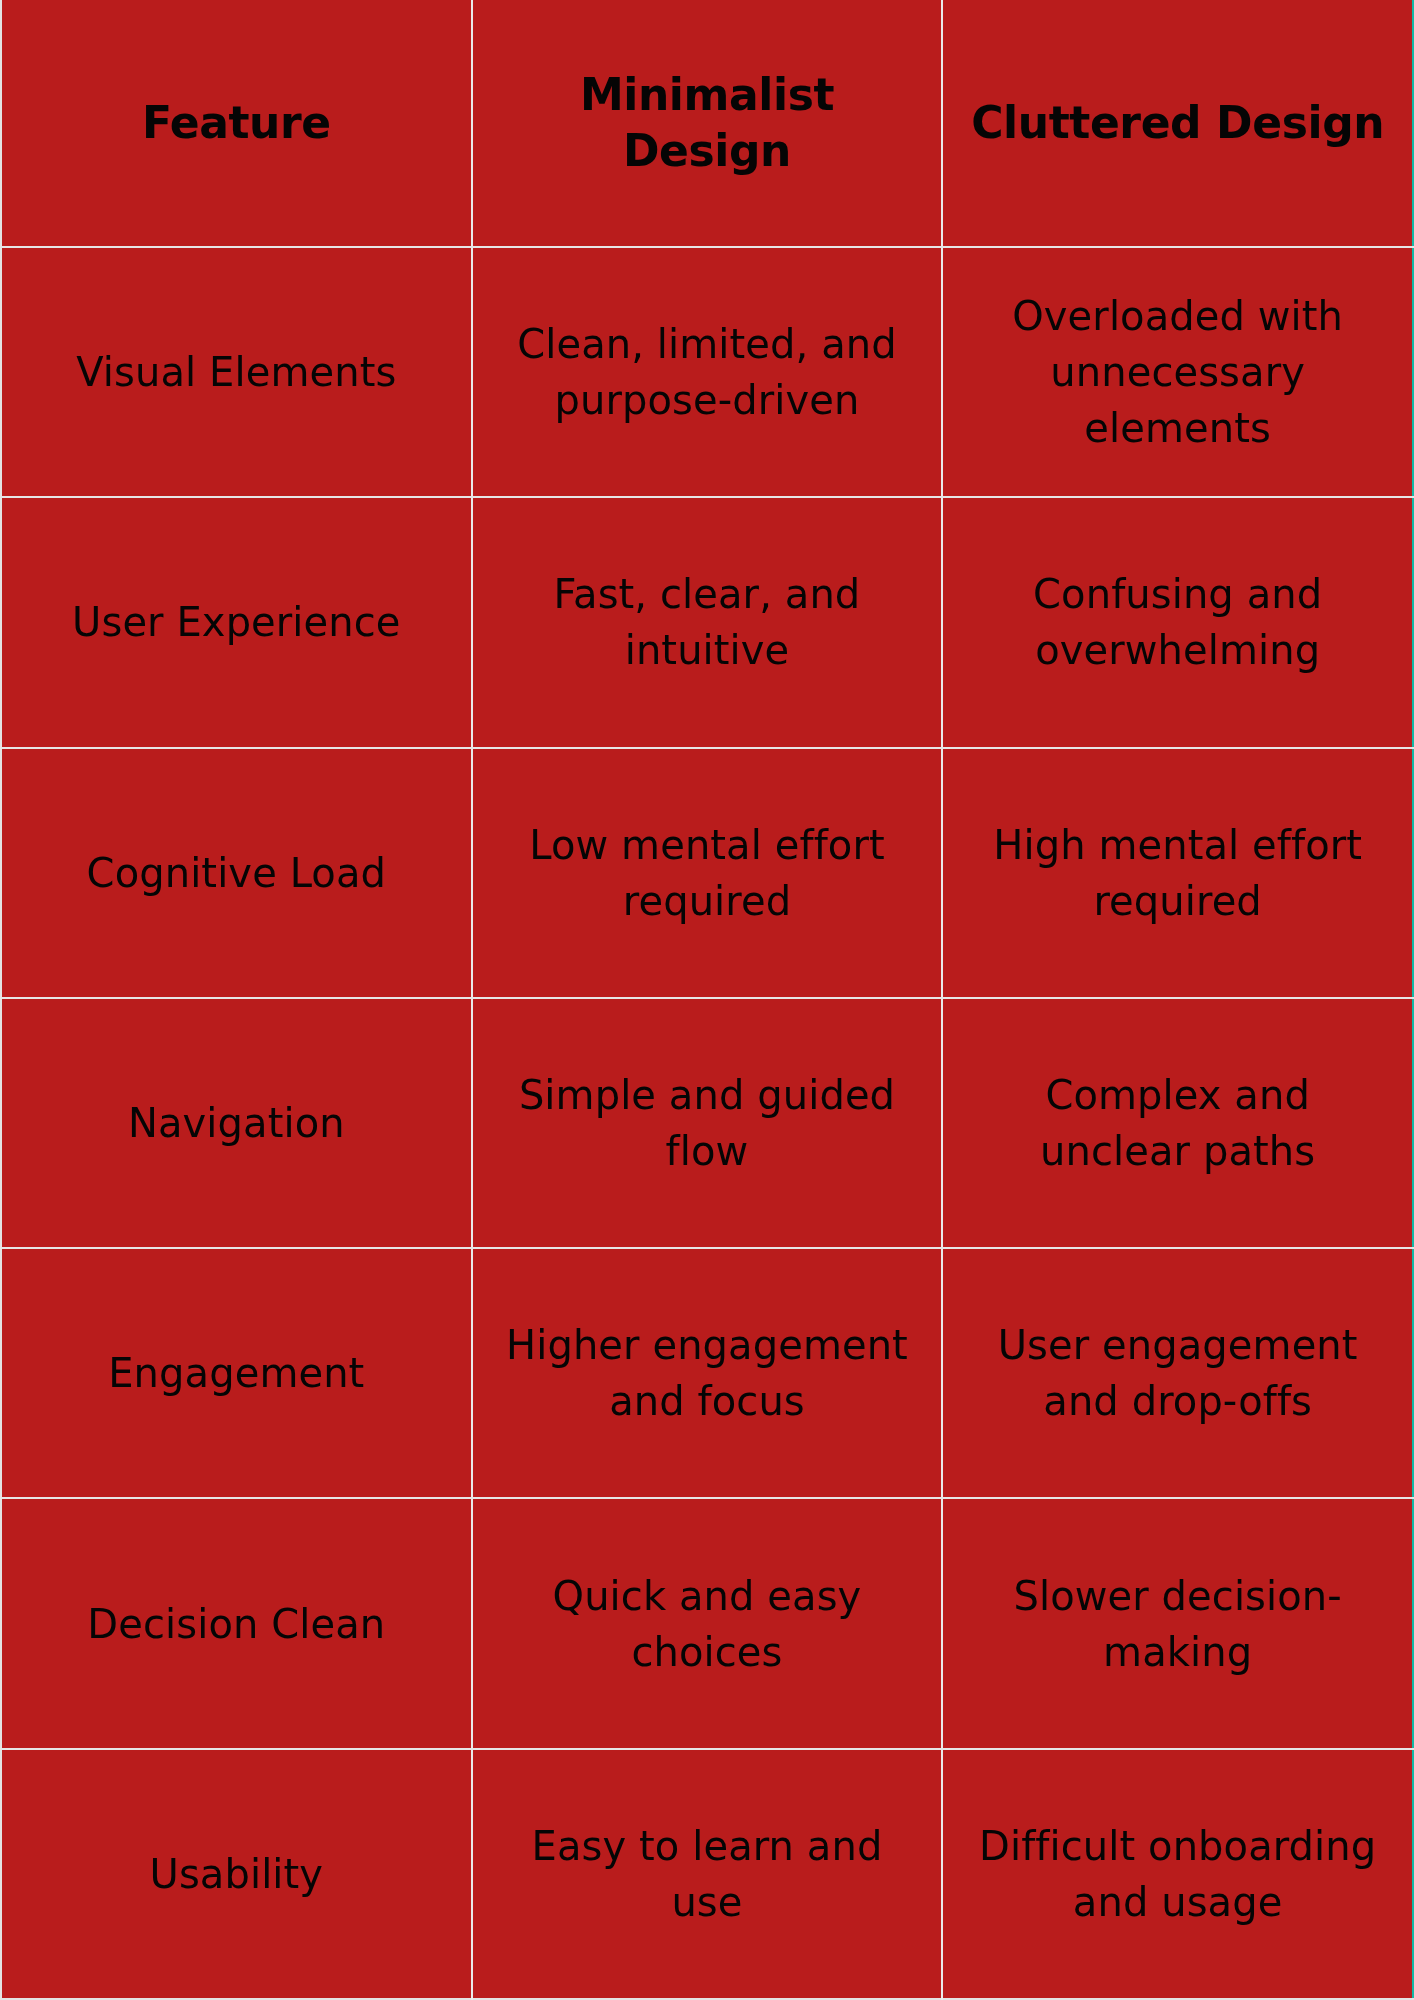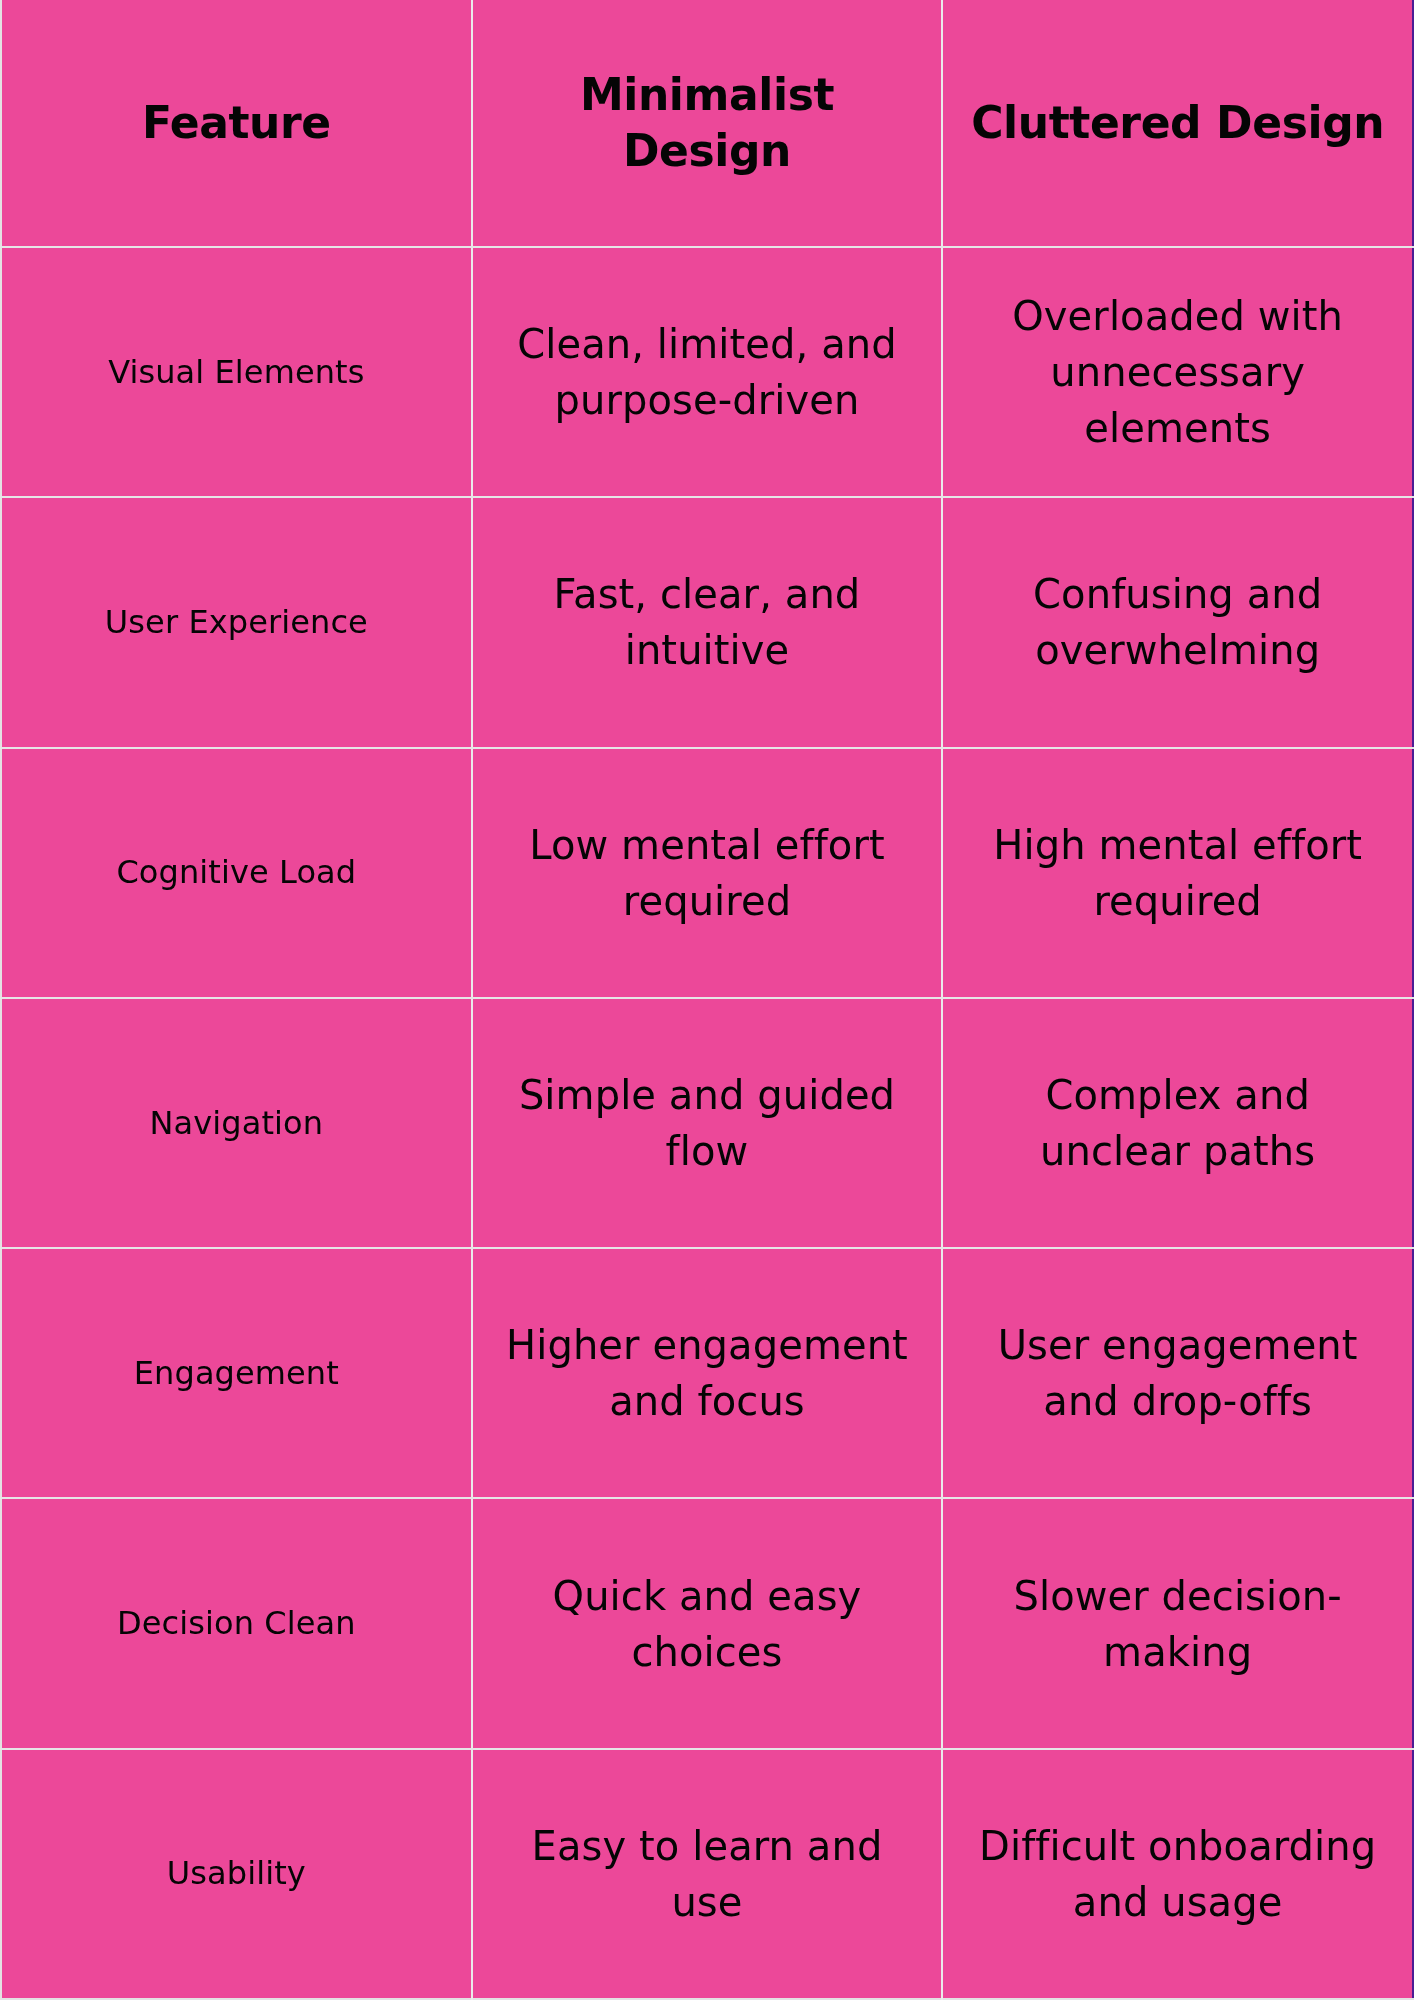--- a/index.html
+++ b/index.html
@@ -13,23 +13,23 @@
     overflow: hidden;
     font-family: "DejaVu Sans", "Liberation Sans", sans-serif;
     -webkit-font-smoothing: antialiased;
   }
 
   .comparison-table {
     width: 1414px;
     height: 2000px;
     border-collapse: collapse;
     table-layout: fixed;
-    background: #ec4899;
+    background: #b91c1c;
     border-left: 2px solid #e3e3e3;
-    border-right: 2px solid #4c1d95;
+    border-right: 2px solid #14b8a6;
     border-bottom: 2px solid #e3e3e3;
   }
 
   .comparison-table col {
     width: 33.333%;
   }
 
   .comparison-table th,
   .comparison-table td {
     border-right: 2px solid #eaeaea;
@@ -60,21 +60,21 @@
 
   tbody td {
     height: 250px;
     font-weight: 400;
     font-size: 40px;
     line-height: 1.4;
     letter-spacing: 0.1px;
   }
 
   tbody td.feature-cell {
-    font-size: 32px;
+    font-size: 40px;
   }
 </style>
 </head>
 <body>
 
 <table class="comparison-table">
   <colgroup>
     <col>
       <col>
       <col>

